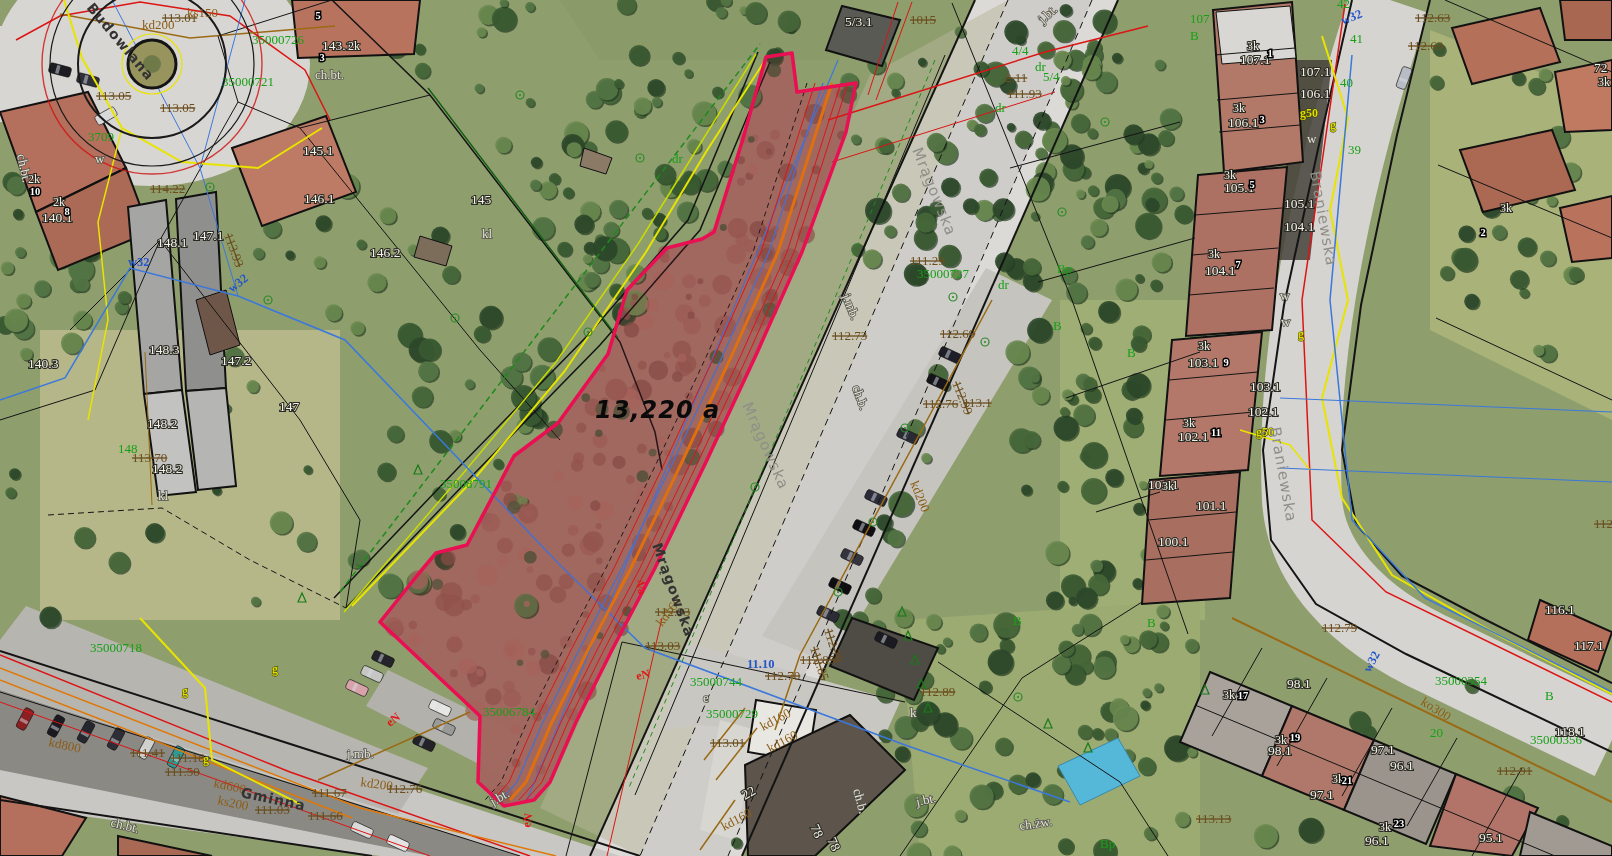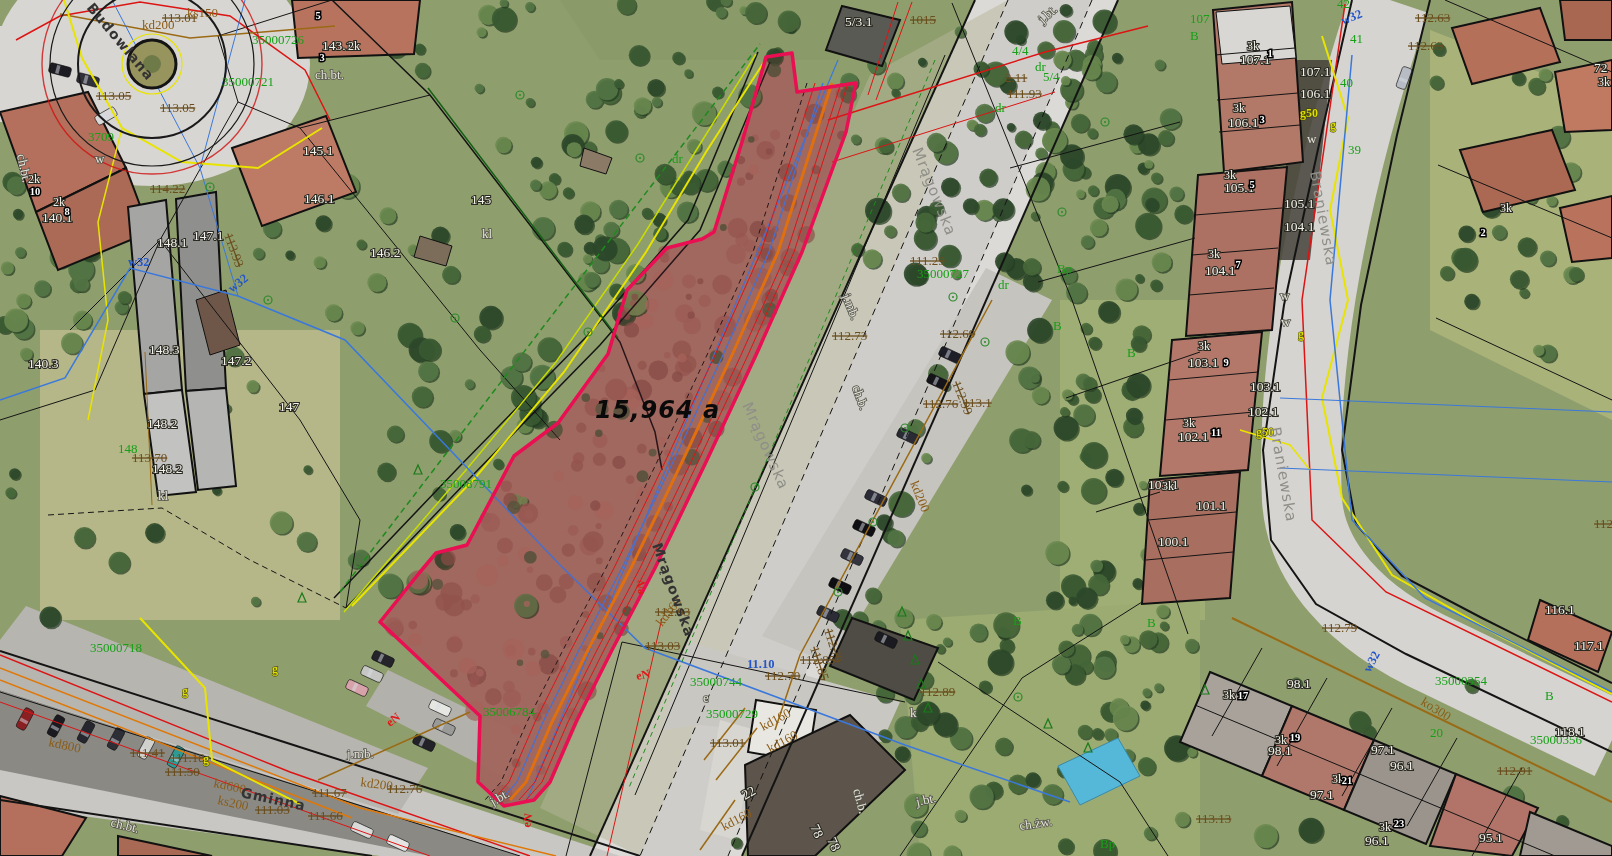--- a/index.html
+++ b/index.html
@@ -1654,14 +1654,14 @@
         <text x="1399" y="827" class="hn">23</text>
         <text x="912" y="150" class="street" transform="rotate(68, 912, 150)">Mrągowska</text>
         <text x="742" y="405" class="street" transform="rotate(66, 742, 405)">Mrągowska</text>
         <text x="652" y="545" class="street2" transform="rotate(70, 652, 545)">Mrągowska</text>
         <text x="1310" y="172" class="street" transform="rotate(80, 1310, 172)">Braniewska</text>
         <text x="1270" y="428" class="street" transform="rotate(80, 1270, 428)">Braniewska</text>
         <text x="240" y="797" class="street2" transform="rotate(12, 240, 797)">Gminna</text>
         <text x="86" y="8" class="street2" transform="rotate(50, 86, 8)">Budowlana</text>
       </g>
     </svg>
-  <div id="area-label">15,964 a</div>
+  <div id="area-label">13,220 a</div>
 </div>
 
 </body></html>

